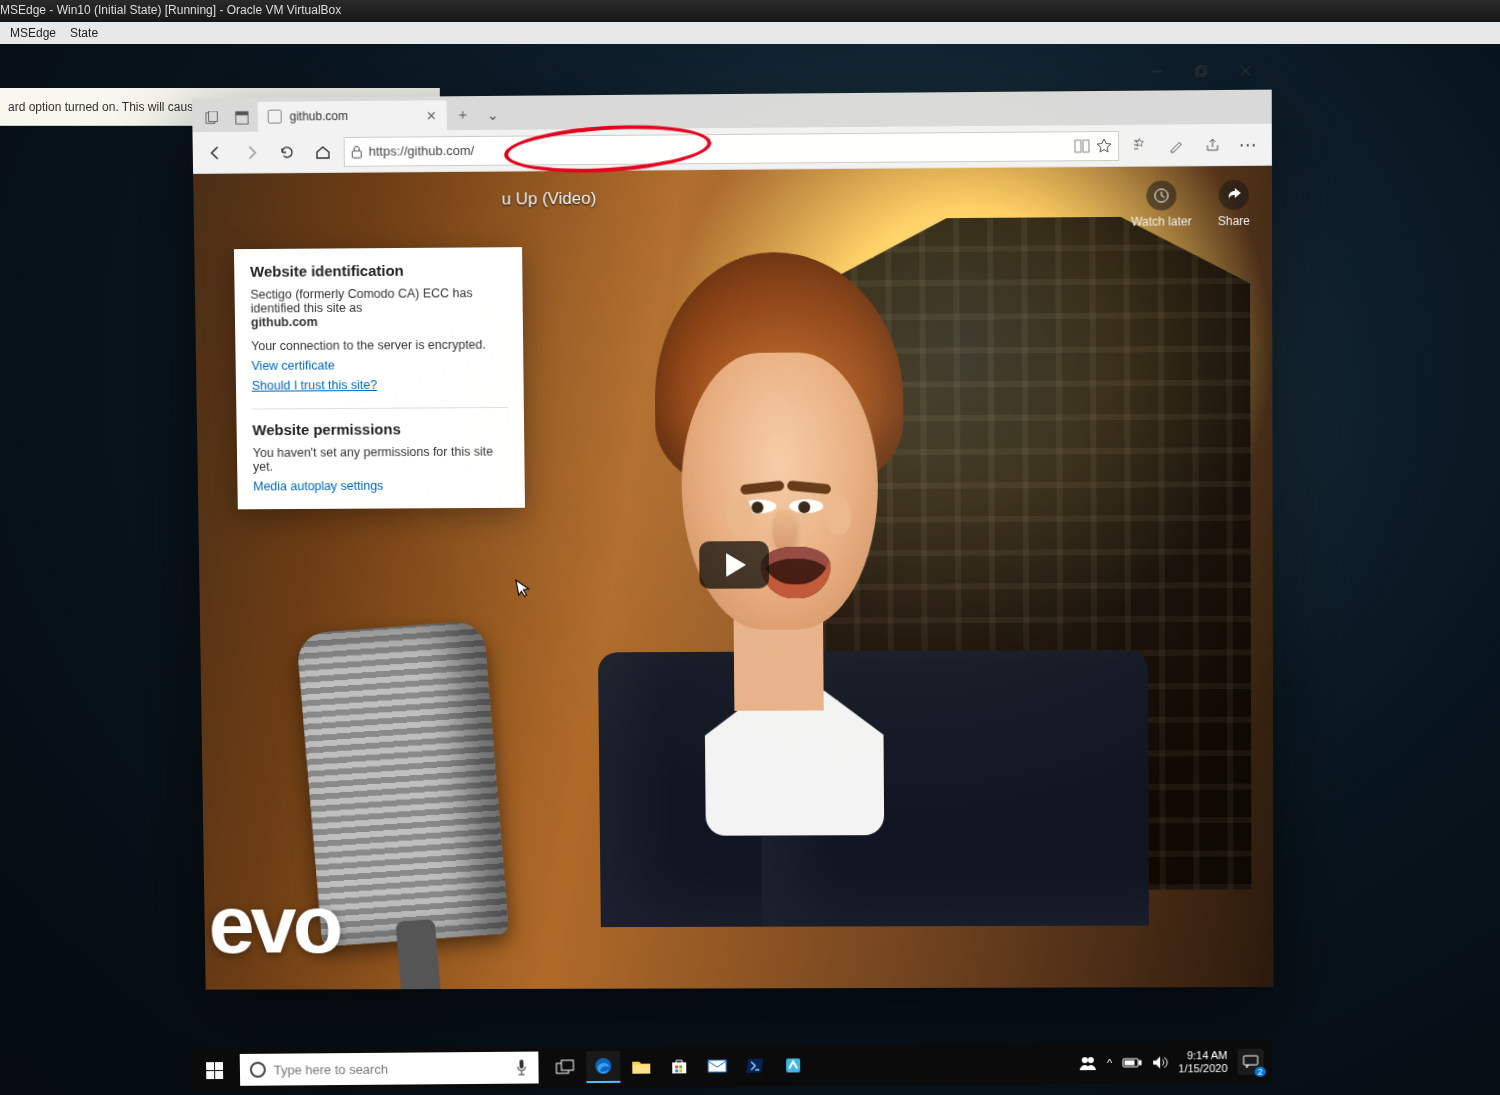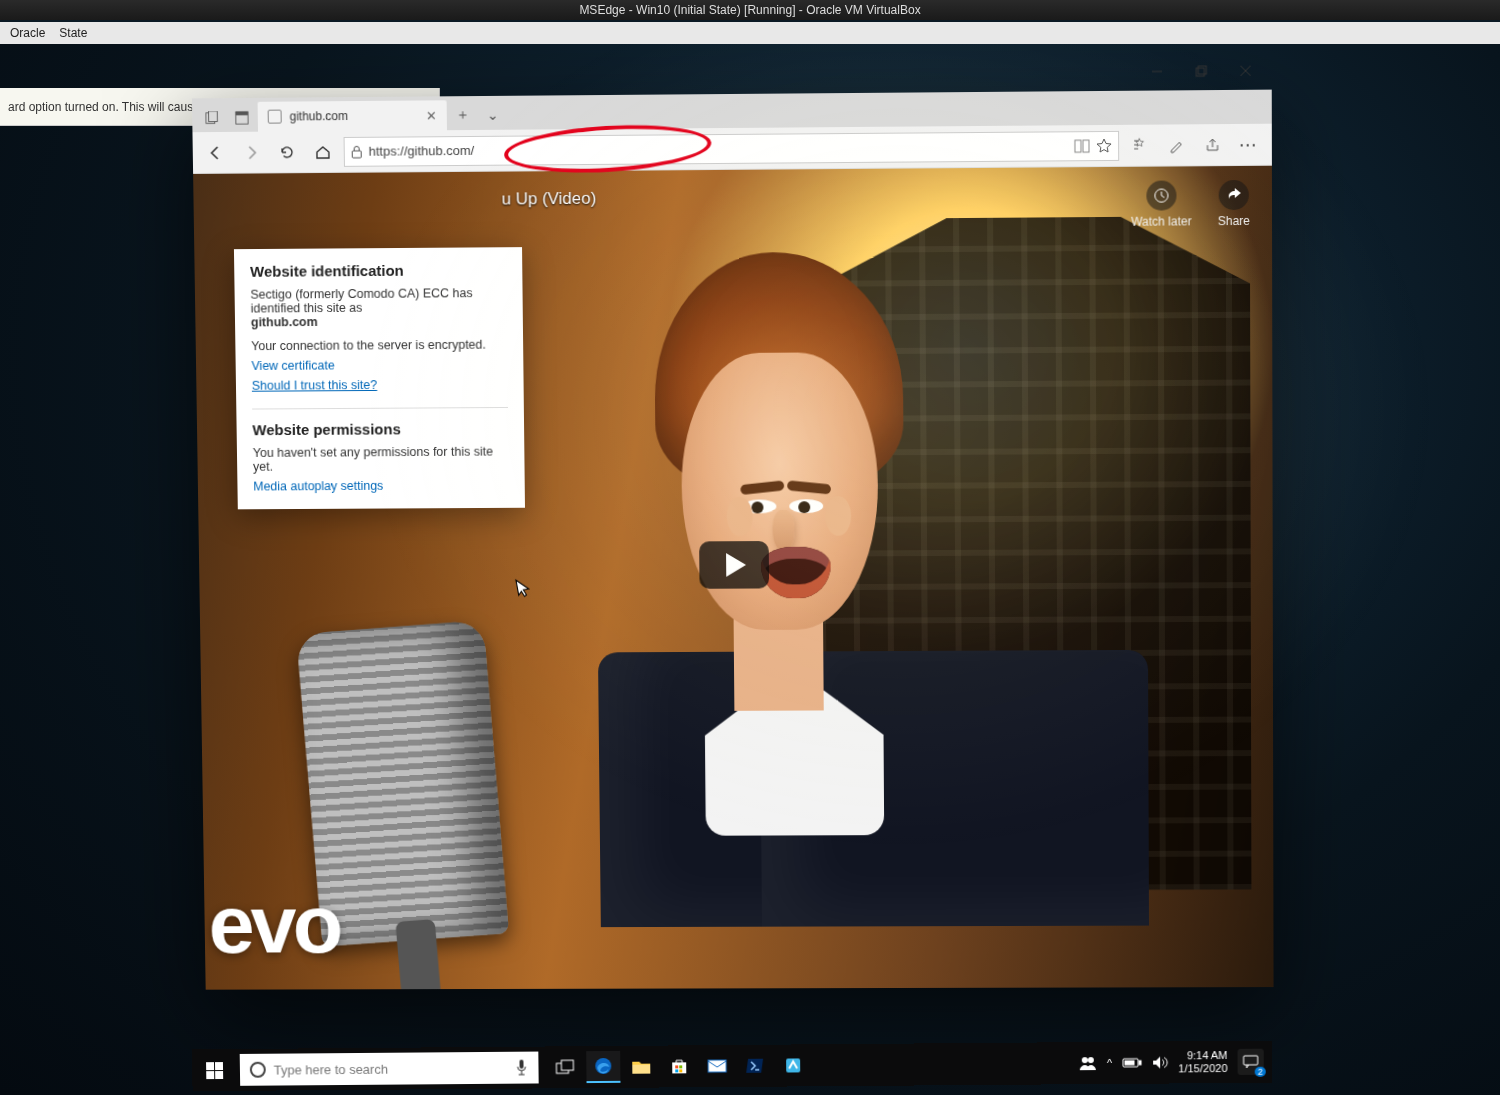--- a/index.html
+++ b/index.html
@@ -2,21 +2,21 @@
 <html><head>
 <meta charset="utf-8">
 <style>
   * { box-sizing: border-box; margin: 0; padding: 0; font-family: "Segoe UI", Tahoma, sans-serif; }
   html, body { width: 1500px; height: 1095px; background: #0b1a25; overflow: hidden; }
 
   
   .vbox-titlebar {
     position: absolute; top: 0; left: 0; right: 0; height: 20px;
     background: linear-gradient(#2a2a2a,#1a1a1a); color:#ddd;
-    font-size: 12px; display:flex; align-items:center; justify-content:center;
+    font-size: 12px; display:flex; align-items:center; 
   }
   .vbox-menubar {
     position:absolute; top:22px; left:0; right:0; height:22px;
     background:#e8e8e8; font-size:12px; color:#222;
     display:flex; align-items:center; gap:14px; padding:0 10px;
   }
   .vbox-infobar {
     position:absolute; top:44px; left:0; width:440px; height:38px;
     background:#f7f7f0; border-bottom:1px solid #ccc; border-right:1px solid #ccc;
     font-size:12px; color:#333; display:flex; align-items:center;
@@ -212,21 +212,21 @@
 
   svg{display:block;}
 </style>
 </head>
 <body>
 
 <div class="vbox-titlebar">
   <span>MSEdge - Win10 (Initial State) [Running] - Oracle VM VirtualBox</span>
 </div>
 <div class="vbox-menubar">
-  <span>Oracle</span>
+  <span>MSEdge</span>
   <span>State</span>
 </div>
 
 <div class="desktop">
 
   <div class="vbox-infobar">
     <span>ard option turned on. This will cause the Virtual Machine to</span>
     <div class="close-icons">
       <div class="ico x">✕</div>
       <div class="ico">💬</div>

